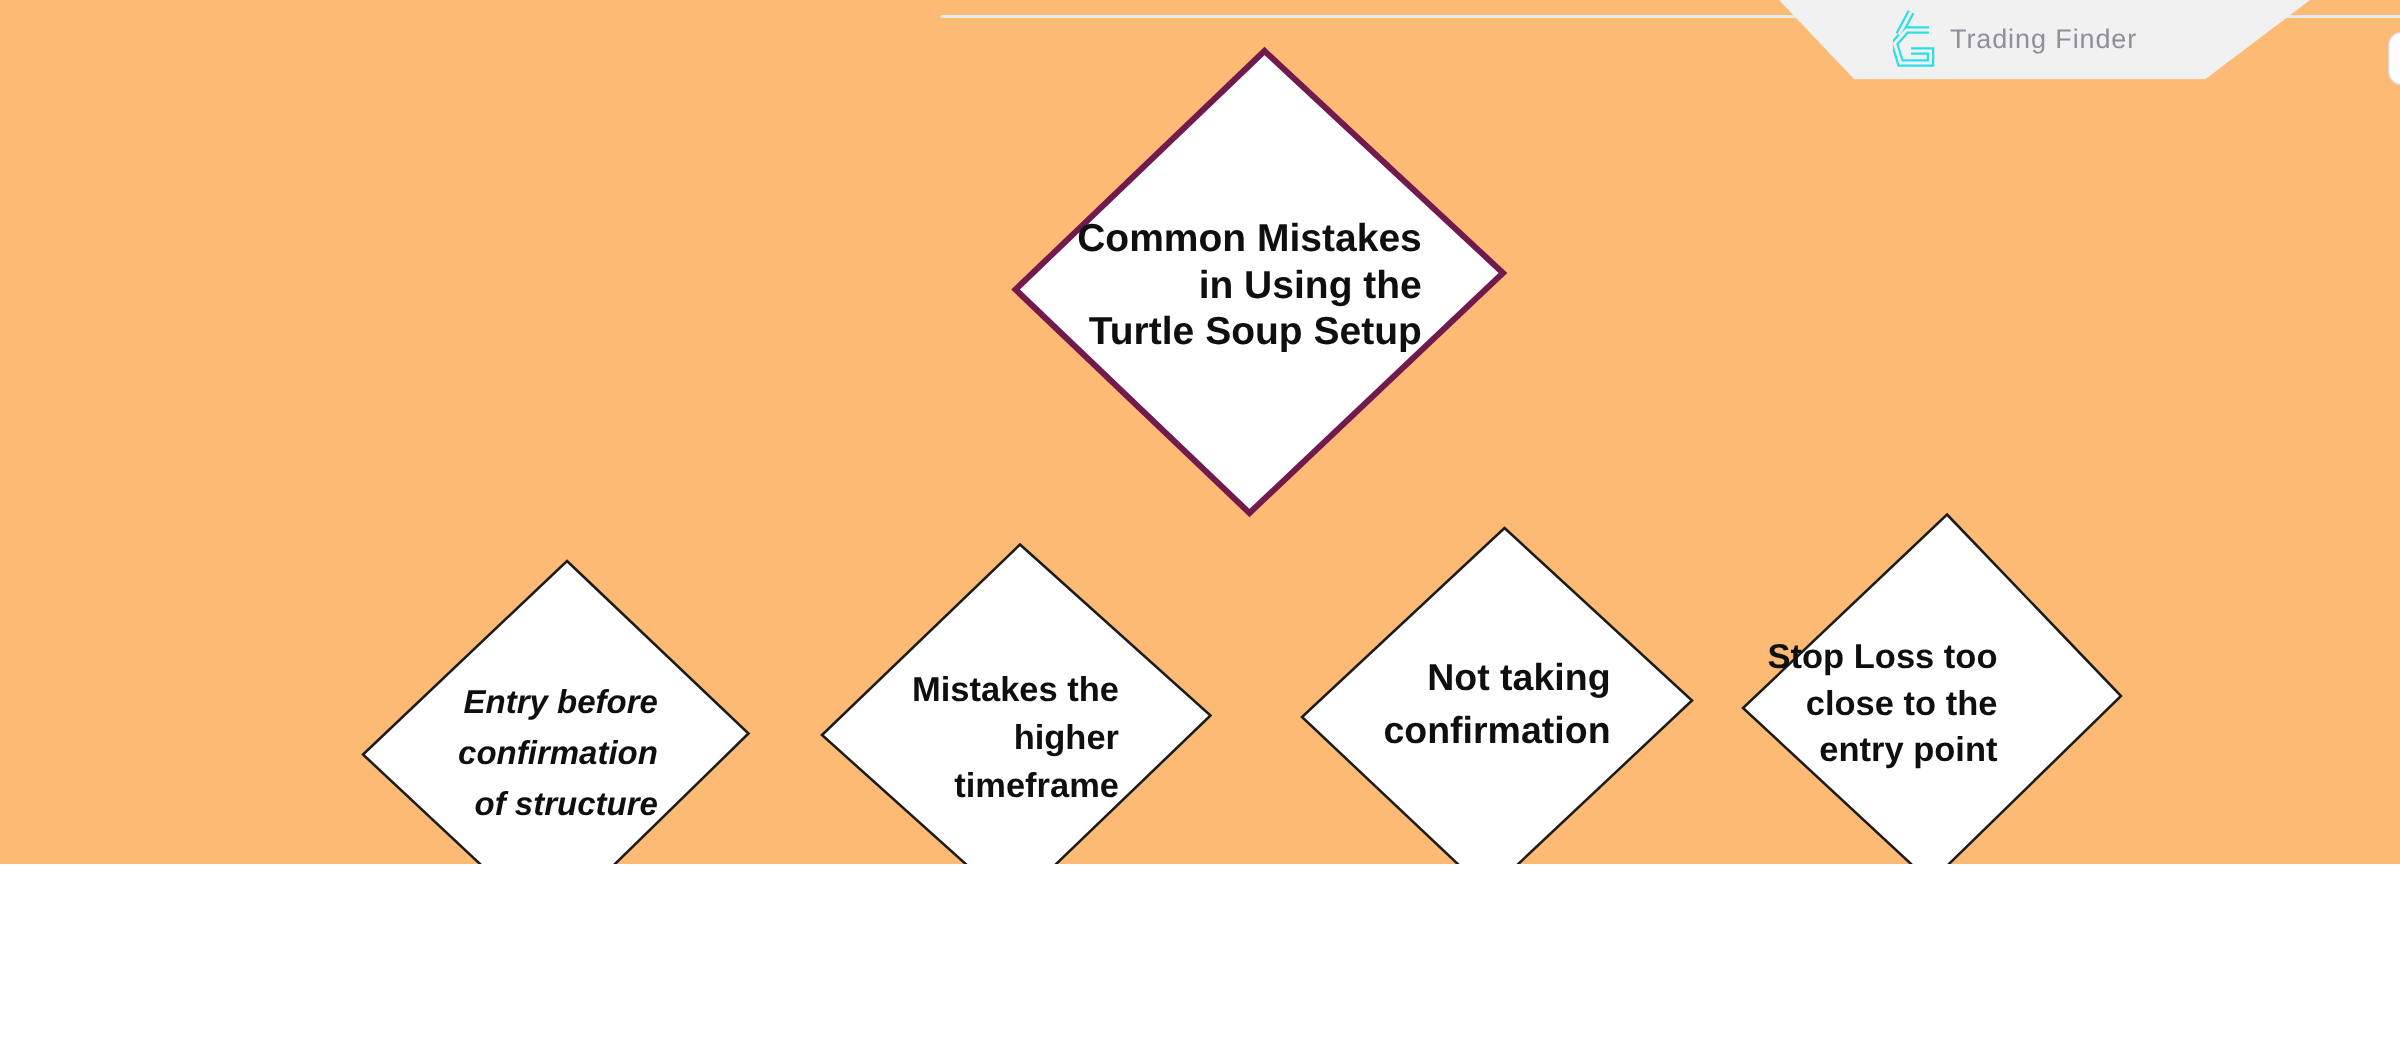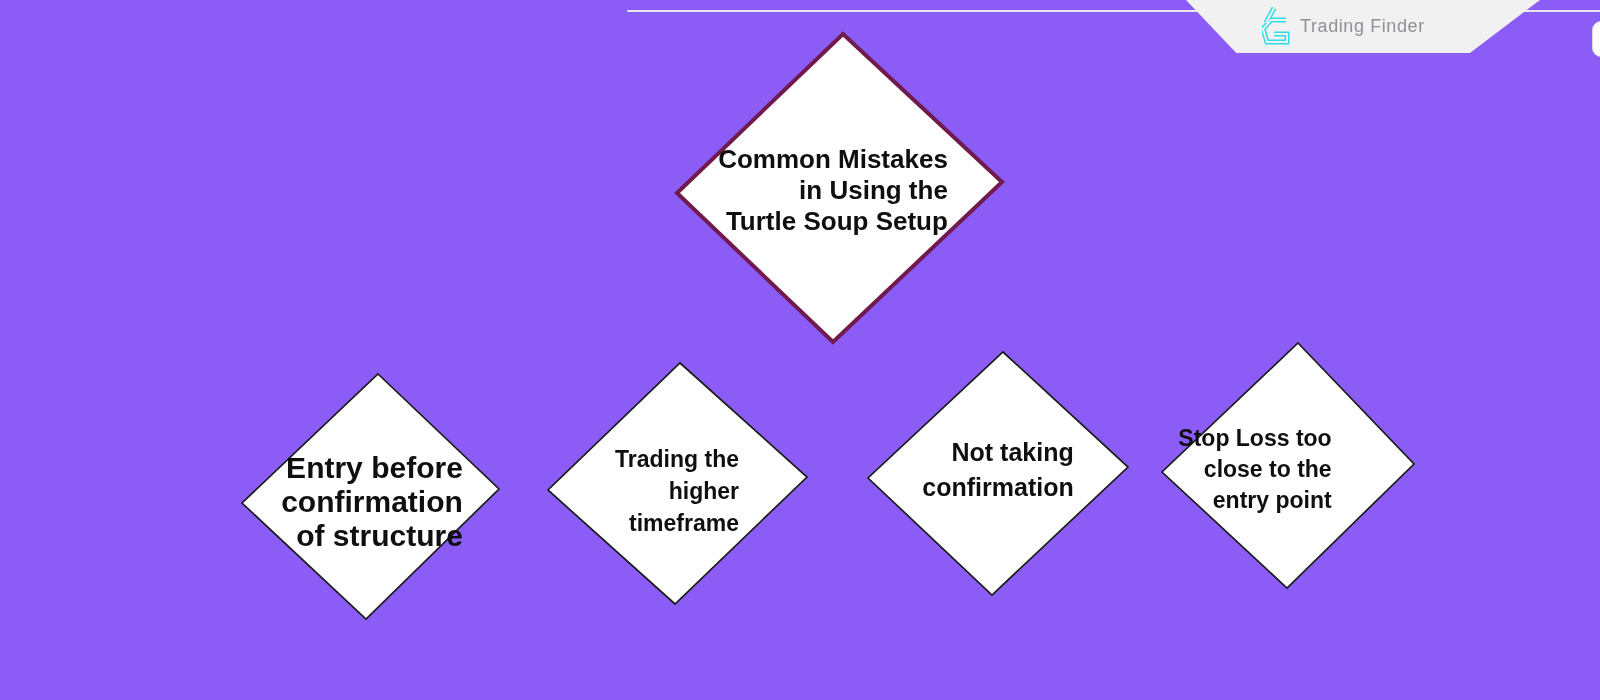--- a/index.html
+++ b/index.html
@@ -1,21 +1,21 @@
 <!DOCTYPE html>
 <html><head>
 <meta charset="utf-8">
 <style>
   html, body { margin: 0; padding: 0; background: #ffffff; }
   .stage {
     position: relative;
     width: 1600px;
-    height: 700px;
+    height: 576px;
     overflow: hidden;
-    background: #8b5cf6;
+    background: #fdba74;
     font-family: "Liberation Sans", sans-serif;
   }
 
   
   .topbar-line {
     position: absolute;
     left: 627px; top: 10px;
     width: 973px; height: 2px;
     background: #e8e8ea;
     border-radius: 2px 0 0 2px;
@@ -63,21 +63,21 @@
   .label {
     position: absolute;
     transform: translate(-50%, -50%);
     text-align: right;
     white-space: pre-line;
     font-weight: 700;
     color: #0f0f0f;
     z-index: 1;
   }
   .label.root { left: 833px; top: 190px; font-size: 26px; line-height: 31px; }
-  .label.m0   { left: 372px; top: 502px; font-size: 30px; line-height: 34px; }
+  .label.m0   { left: 372px; top: 502px; font-size: 22px; line-height: 34px; font-style: italic; }
   .label.m1   { left: 677px; top: 491px; font-size: 23px; line-height: 32px; }
   .label.m2   { left: 998px; top: 470px; font-size: 25px; line-height: 35px; }
   .label.m3   { left: 1255px; top: 469px; font-size: 23px; line-height: 31px; }
 </style>
 </head>
 <body>
 
 <div class="stage">
 
   <div class="topbar-line"></div>
@@ -105,21 +105,21 @@
     <polygon points="1003,352 1128,467 992,595 868,478" fill="#ffffff" stroke-width="1.7" stroke="#1b1b1b"></polygon>
     <polygon points="1298,343 1414,464 1287,588 1162,472" fill="#ffffff" stroke-width="1.7" stroke="#1b1b1b"></polygon>
   </svg>
 
   <div class="label root">Common Mistakes
 in Using the
 Turtle Soup Setup</div>
   <div class="label m0">Entry before
 confirmation
 of structure</div>
-  <div class="label m1">Trading the
+  <div class="label m1">Mistakes the
 higher
 timeframe</div>
   <div class="label m2">Not taking
 confirmation</div>
   <div class="label m3">Stop Loss too
 close to the
 entry point</div>
 
 </div>
 

